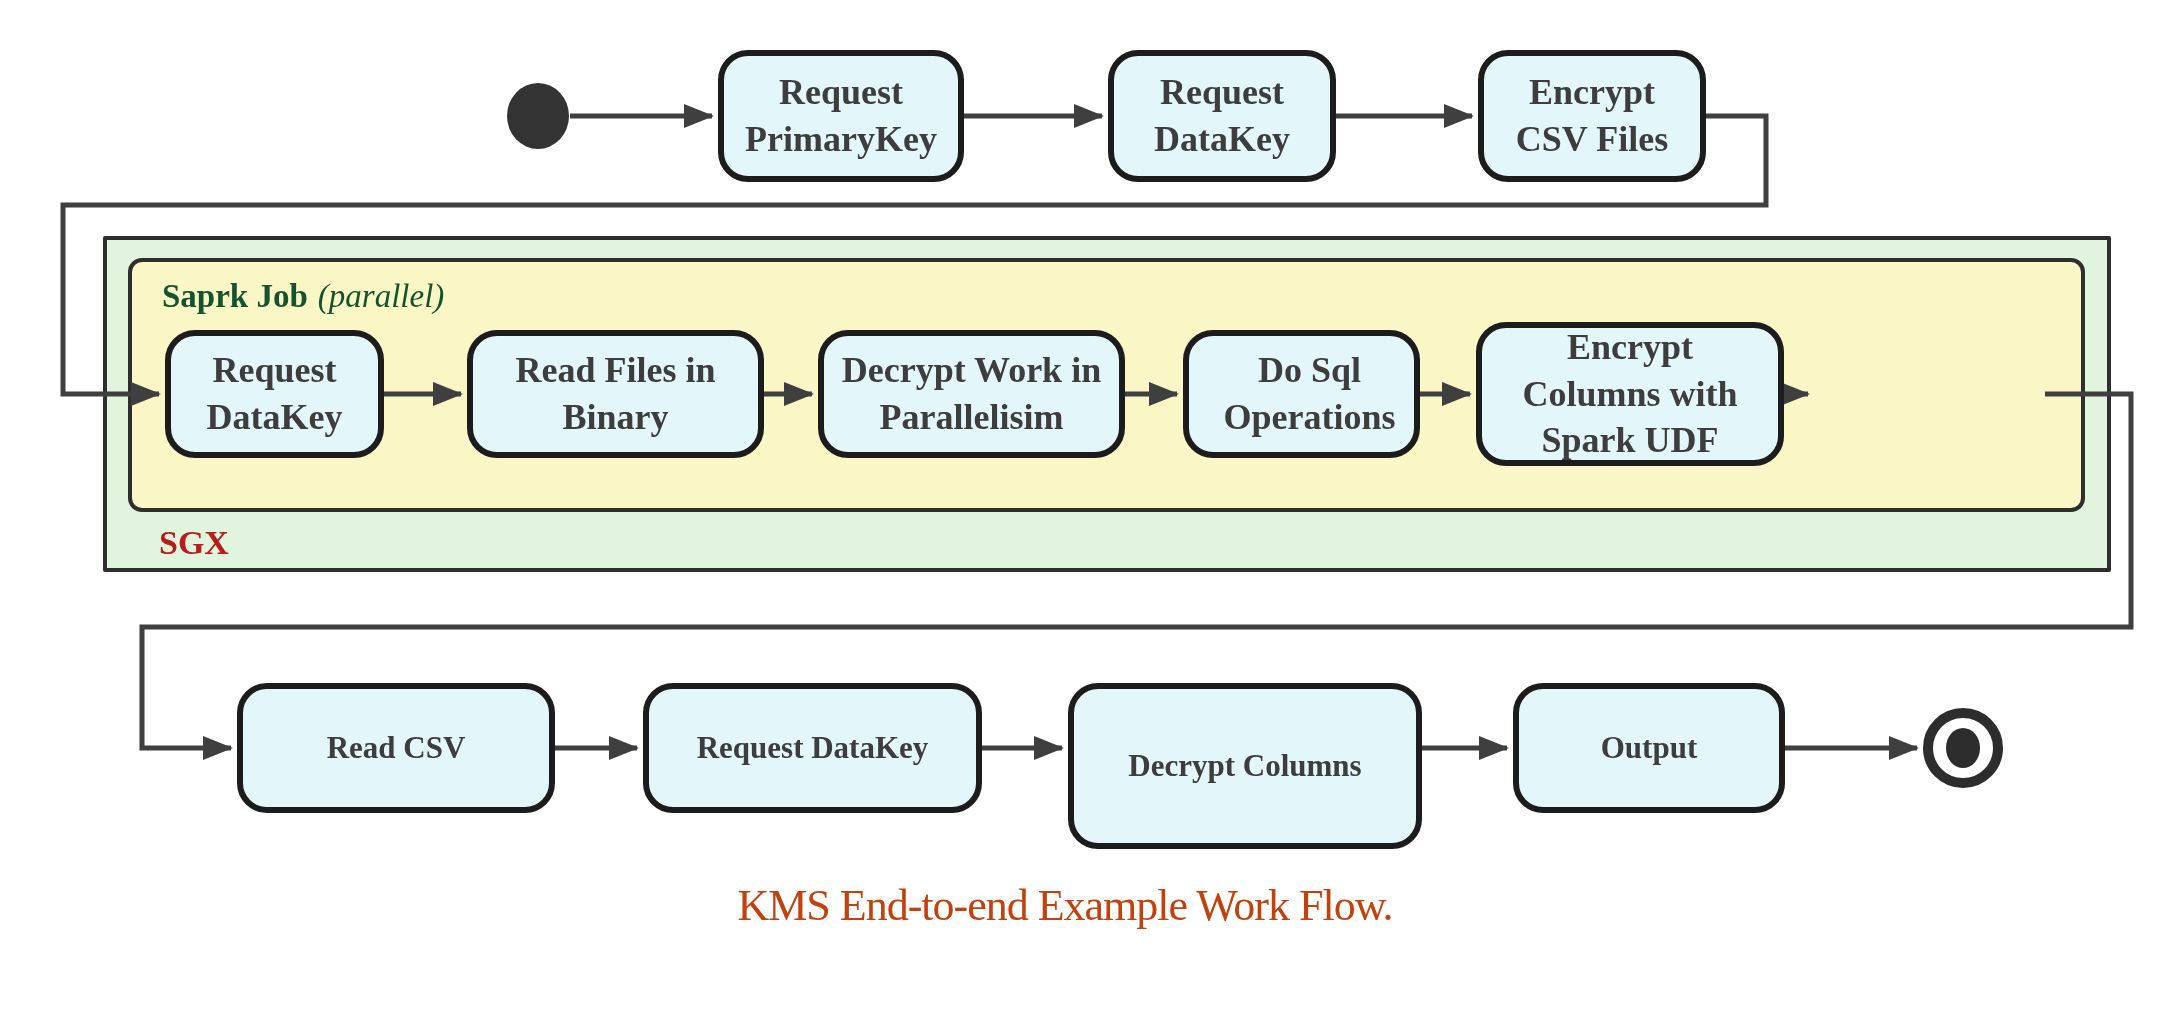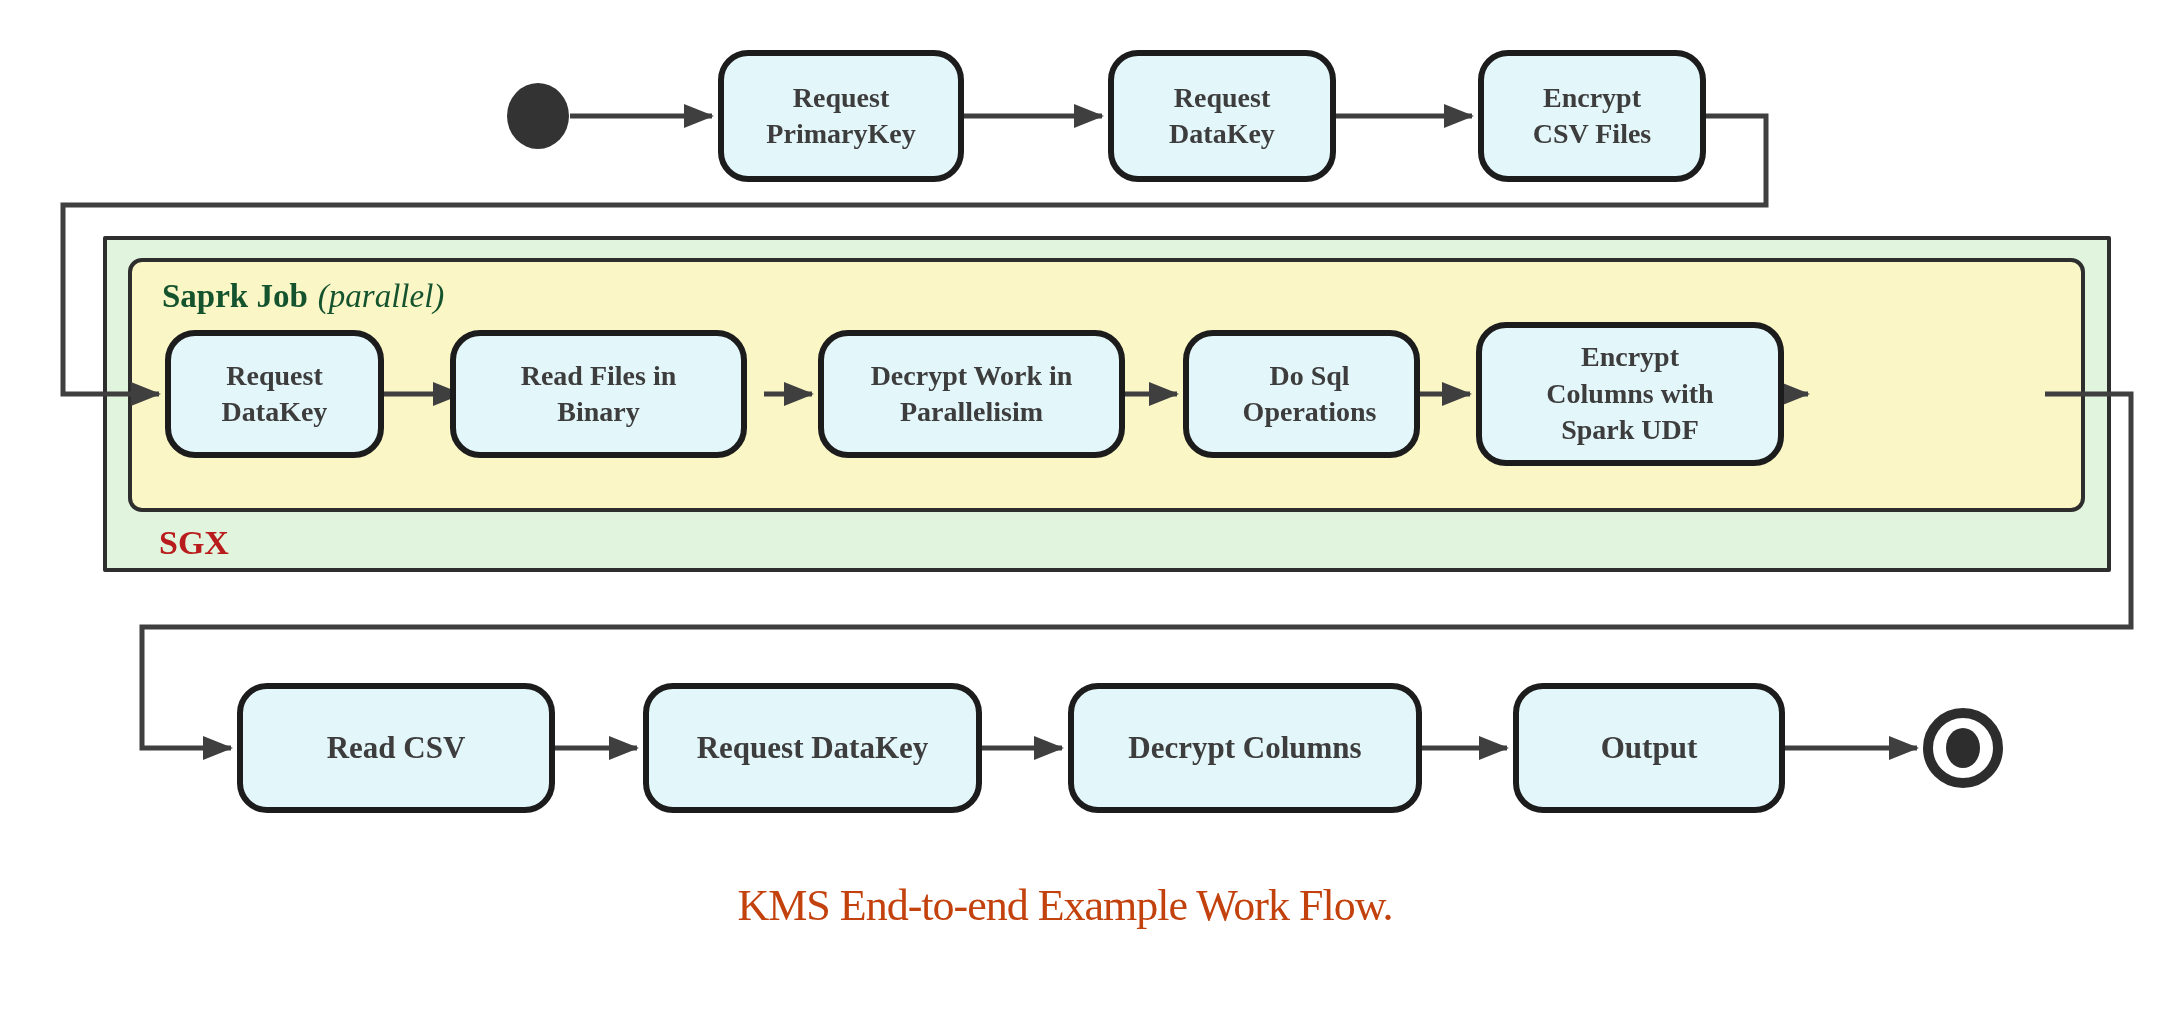--- a/index.html
+++ b/index.html
@@ -52,21 +52,21 @@
     box-sizing: border-box;
     background: #e3f6fa;
     border: 6px solid #1c1c1c;
     border-radius: 30px;
     display: flex;
     align-items: center;
     justify-content: center;
     text-align: center;
     color: #3d3d3d;
     font-weight: bold;
-    font-size: 28px;
+    font-size: 36px;
     line-height: 1.3;
   }
   .node span { white-space: pre-line; }
   .start-node {
     position: absolute;
     left: 507px; top: 83px;
     width: 62px; height: 66px;
     background: #333333;
     border-radius: 50%;
   }
@@ -148,21 +148,21 @@
   </div>
   <div class="node" style="left:1478px; top:50px; width:228px; height:132px;">
     <span>Encrypt
 CSV Files</span>
   </div>
 
   <div class="node" style="left:165px; top:330px; width:219px; height:128px;">
     <span>Request
 DataKey</span>
   </div>
-  <div class="node" style="left:450px; top:330px; width:297px; height:128px;">
+  <div class="node" style="left:467px; top:330px; width:297px; height:128px;">
     <span>Read Files in
 Binary</span>
   </div>
   <div class="node" style="left:818px; top:330px; width:307px; height:128px;">
     <span>Decrypt Work in
 Parallelisim</span>
   </div>
   <div class="node" style="left:1183px; top:330px; width:237px; height:128px;padding-left:16px;">
     <span>Do Sql
 Operations</span>
@@ -172,21 +172,21 @@
 Columns with
 Spark UDF</span>
   </div>
 
   <div class="node" style="left:237px; top:683px; width:318px; height:130px; font-size:31px;">
     <span>Read CSV</span>
   </div>
   <div class="node" style="left:643px; top:683px; width:339px; height:130px; font-size:31px;">
     <span>Request DataKey</span>
   </div>
-  <div class="node" style="left:1068px; top:683px; width:354px; height:130px; font-size:31px;">
+  <div class="node" style="left:1068px; top:683px; width:354px; height:166px; font-size:31px;">
     <span>Decrypt Columns</span>
   </div>
   <div class="node" style="left:1513px; top:683px; width:272px; height:130px; font-size:31px;">
     <span>Output</span>
   </div>
 
   <div class="end-node">
     <div class="end-node-dot"></div>
   </div>
 

